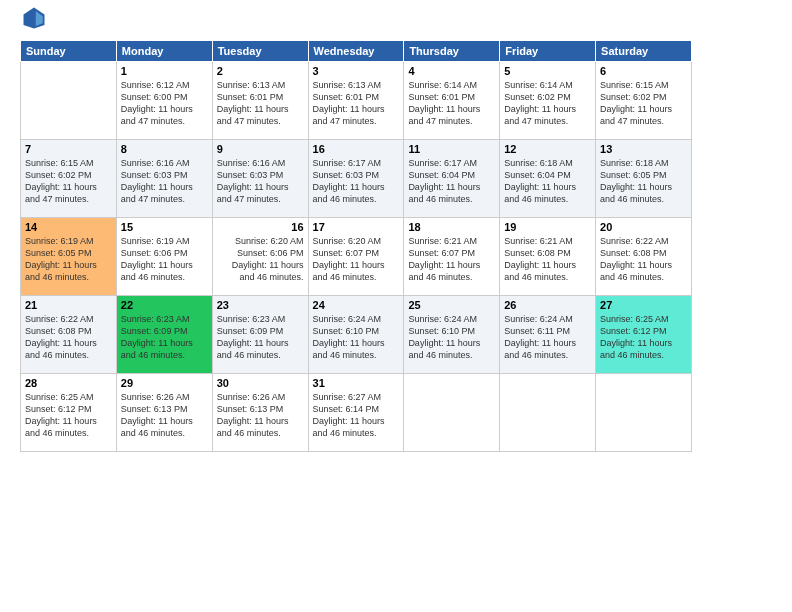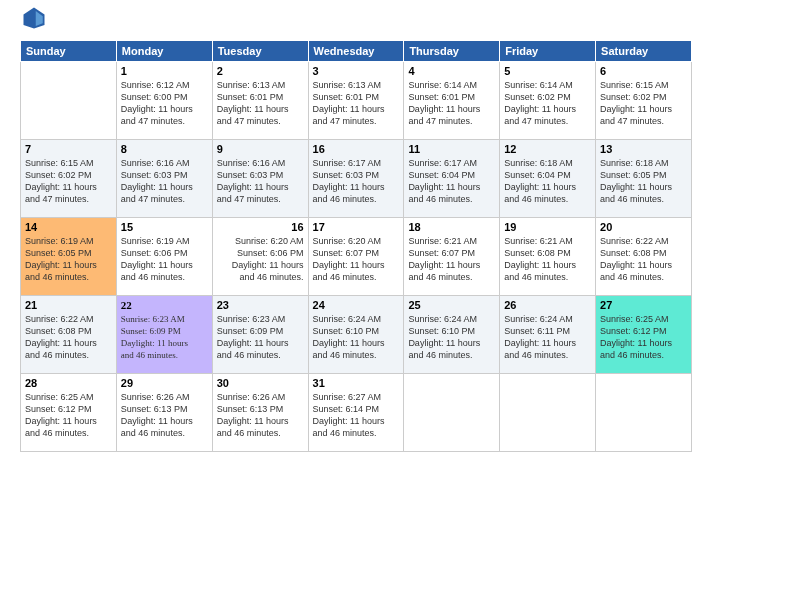--- a/index.html
+++ b/index.html
@@ -209,21 +209,21 @@
           <td style="background: rgb(255, 255, 255);">
             <span class="day-num">20</span>
             <div class="day-info">Sunrise: 6:22 AM<br>Sunset: 6:08 PM<br>Daylight: 11 hours<br>and 46 minutes.</div>
           </td>
         </tr>
         <tr>
           <td style="background: rgb(240, 244, 248);">
             <span class="day-num">21</span>
             <div class="day-info">Sunrise: 6:22 AM<br>Sunset: 6:08 PM<br>Daylight: 11 hours<br>and 46 minutes.</div>
           </td>
-          <td style="background: #c4b5fd; font-family: Liberation Serif, serif;">
+          <td style="background: #22c55e;">
             <span class="day-num">22</span>
             <div class="day-info">Sunrise: 6:23 AM<br>Sunset: 6:09 PM<br>Daylight: 11 hours<br>and 46 minutes.</div>
           </td>
           <td style="background: rgb(240, 244, 248);">
             <span class="day-num">23</span>
             <div class="day-info">Sunrise: 6:23 AM<br>Sunset: 6:09 PM<br>Daylight: 11 hours<br>and 46 minutes.</div>
           </td>
           <td style="background: rgb(240, 244, 248);">
             <span class="day-num">24</span>
             <div class="day-info">Sunrise: 6:24 AM<br>Sunset: 6:10 PM<br>Daylight: 11 hours<br>and 46 minutes.</div>

